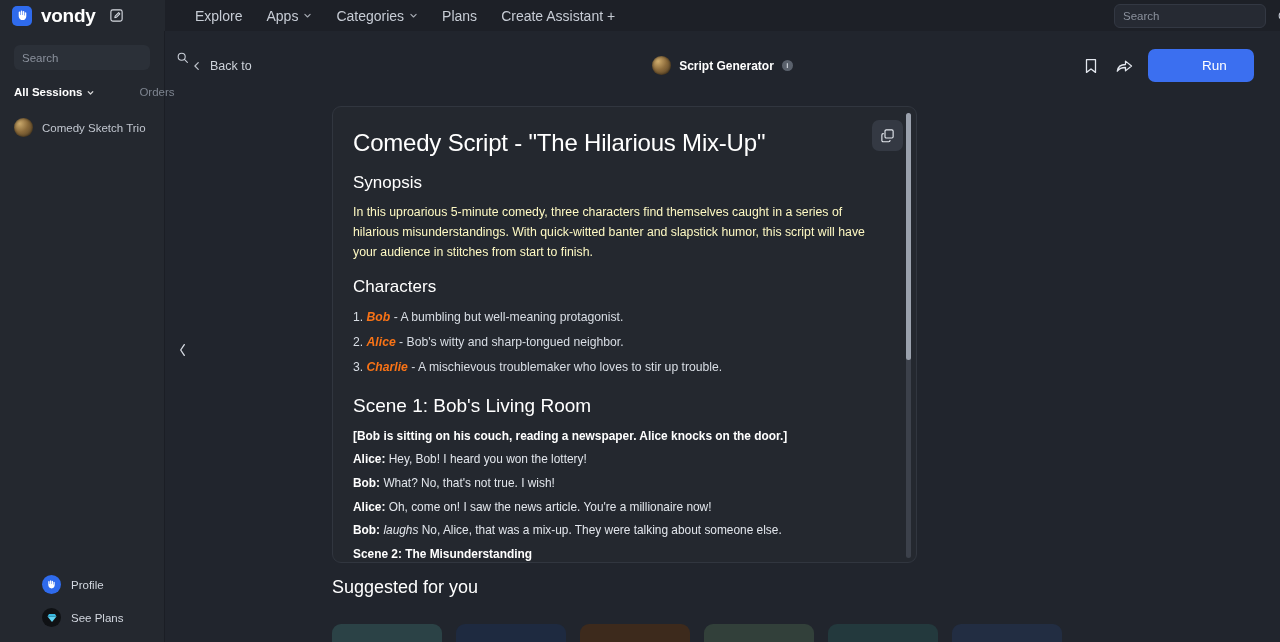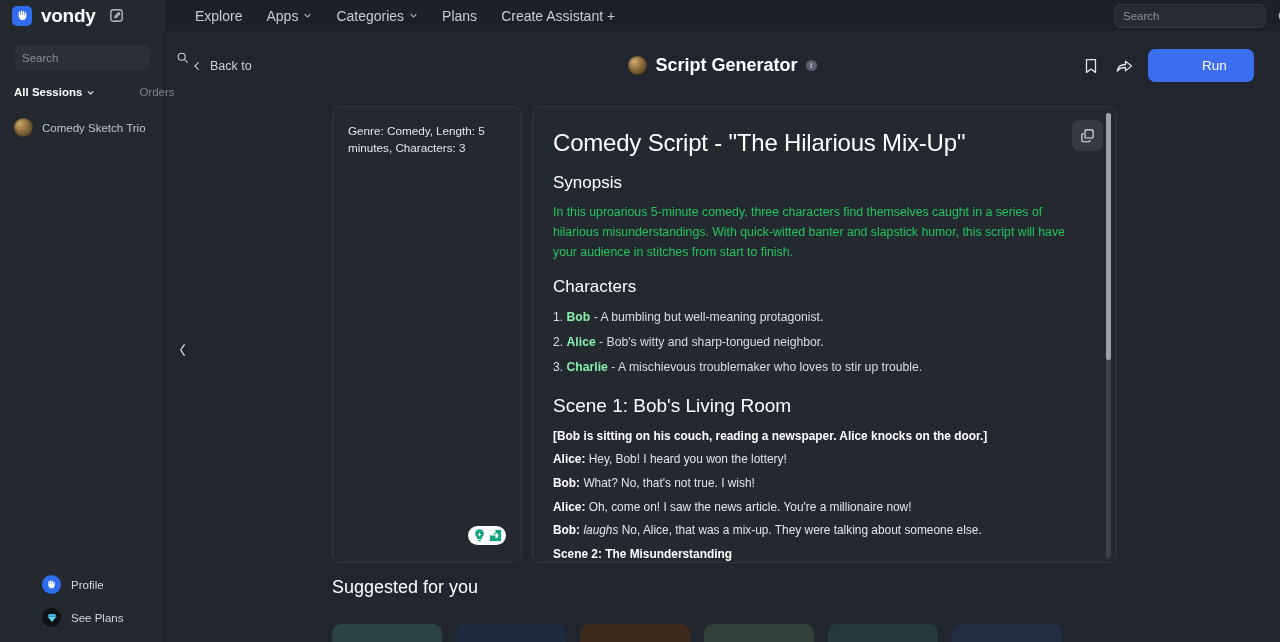--- a/index.html
+++ b/index.html
@@ -162,21 +162,21 @@
     position: absolute; left: 0; right: 0; top: 0; height: 69px;
     display: flex; align-items: center; justify-content: center;
     gap: 8px; pointer-events: none;
   }
   .assistant-ava {
     width: 19px; height: 19px; border-radius: 50%;
     background:
       radial-gradient(circle at 32% 28%, #d0ad6d 0%, #8d6c3c 45%, #46361f 100%);
     box-shadow: inset 0 0 3px rgba(0,0,0,.6);
   }
-  .assistant-name { font-size: 18px; font-weight: 700; color: #ffffff; }
+  .assistant-name { font-size: 12px; font-weight: 700; color: #ffffff; }
   .info-dot {
     width: 11px; height: 11px; border-radius: 50%;
     background: #5a616c; color: #cfd4dc;
     font-size: 8px; line-height: 11px; text-align: center;
     font-weight: 700;
   }
   .chead-right {
     position: absolute; right: 26px; top: 0; height: 69px;
     display: flex; align-items: center; gap: 15px;
   }
@@ -248,28 +248,28 @@
   .doc h1 {
     font-size: 24px; font-weight: 400; color: #ffffff;
     letter-spacing: -0.2px; margin-bottom: 16px;
   }
   .doc h2 {
     font-size: 17px; font-weight: 400; color: #ffffff;
     margin: 14px 0 10px 0;
   }
   .doc h2.scene { font-size: 19px; margin-top: 18px; margin-bottom: 10px; }
   .doc p.body {
-    font-size: 12.3px; line-height: 1.62; color: #22c55e;
+    font-size: 12.3px; line-height: 1.62; color: #fef9c3;
   }
   .doc ol { list-style: none; margin: 0 0 2px 0; }
   .doc ol li {
     font-size: 12.2px; line-height: 1.64; color: #d9dee5;
     margin-bottom: 5px;
   }
-  .doc ol li b { color: #86efac; }
+  .doc ol li b { color: #f97316; font-style: italic; }
   .script-line {
     font-size: 11.9px; line-height: 1.65; color: #e2e6ec;
     margin-bottom: 4px;
   }
   .script-line b { color: #ffffff; }
   .script-line i { font-style: italic; }
   .script-line.stage { font-weight: 700; color: #ffffff; }
 
   .doc-scroll {
     position: absolute; right: 5px; top: 6px;
@@ -426,34 +426,20 @@
   </div>
 
   <div class="collapse-handle">
     <svg viewBox="0 0 12 20" width="11" height="18" fill="none" stroke="currentColor" stroke-width="1.5" stroke-linecap="round" stroke-linejoin="round">
         <path d="M8 4L4 10l4 6"></path>
       </svg>
   </div>
 
   <div class="panels">
 
-    <div class="prompt-card">
-      <div class="prompt-text">Genre: Comedy, Length: 5 minutes, Characters: 3</div>
-      <div class="gram">
-        <svg class="g1" viewBox="0 0 24 24" fill="#15a67f">
-          <path d="M12 2a7 7 0 00-4 12.7V18h8v-3.3A7 7 0 0012 2z"></path>
-          <rect x="9.5" y="19" width="5" height="2" rx="1"></rect>
-          <path d="M11.2 7.5h1.6v2h2v1.6h-2v2h-1.6v-2h-2V9.5h2z" fill="#fff"></path>
-        </svg>
-        <svg class="g2" viewBox="0 0 24 24" fill="#15a67f">
-          <path d="M3 3h18v18H3z" rx="3"></path>
-          <path d="M12 5.5A6.5 6.5 0 105.5 12H12v-1.7H8.3A4.3 4.3 0 1112 16.3" fill="#fff"></path>
-        </svg>
-      </div>
-    </div>
 
     <div class="doc-card">
       <div class="copy-btn">
         <svg viewBox="0 0 24 24" fill="none" stroke="currentColor" stroke-width="1.8" stroke-linejoin="round">
             <rect x="8" y="3" width="13" height="13" rx="2"></rect>
             <path d="M16 19v1a2 2 0 01-2 2H5a2 2 0 01-2-2v-9a2 2 0 012-2h1"></path>
           </svg>
       </div>
 
       <div class="doc-inner doc">

